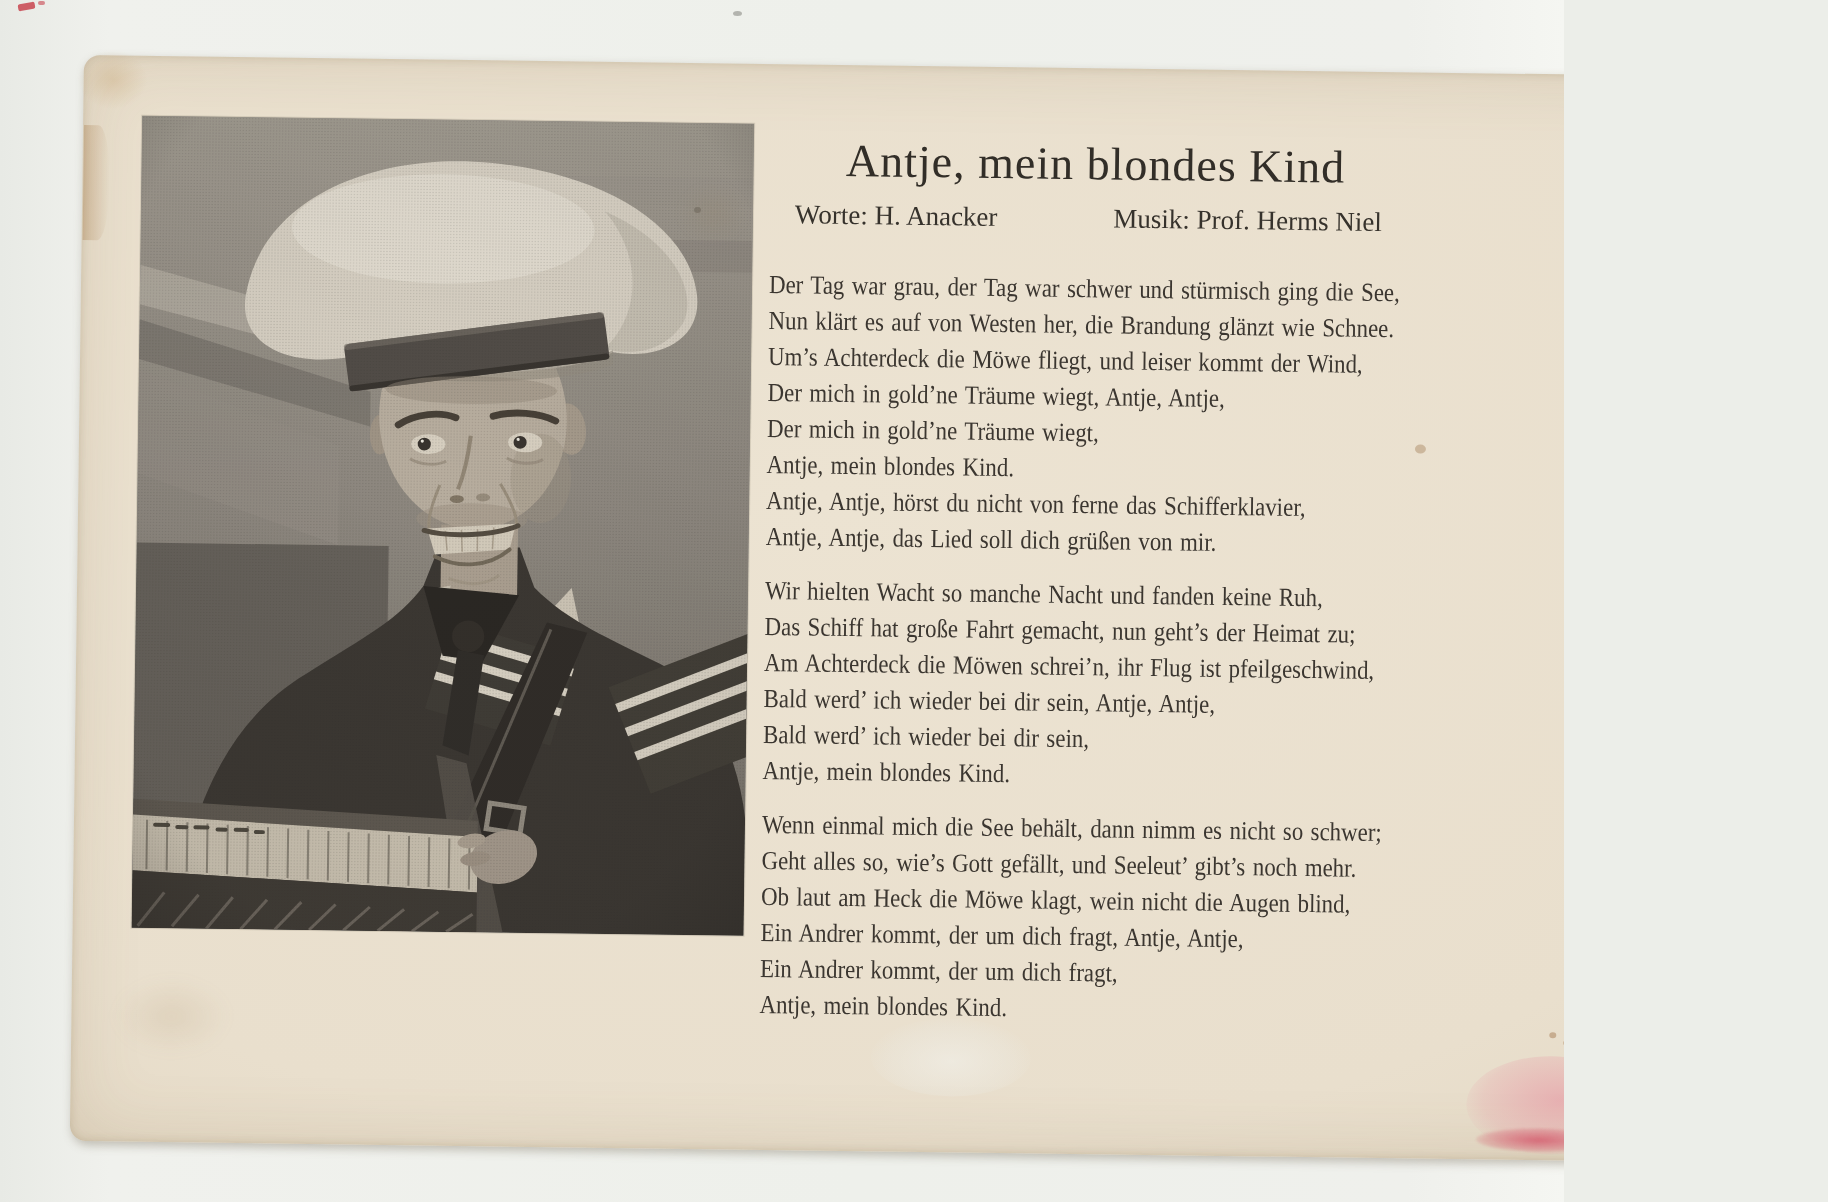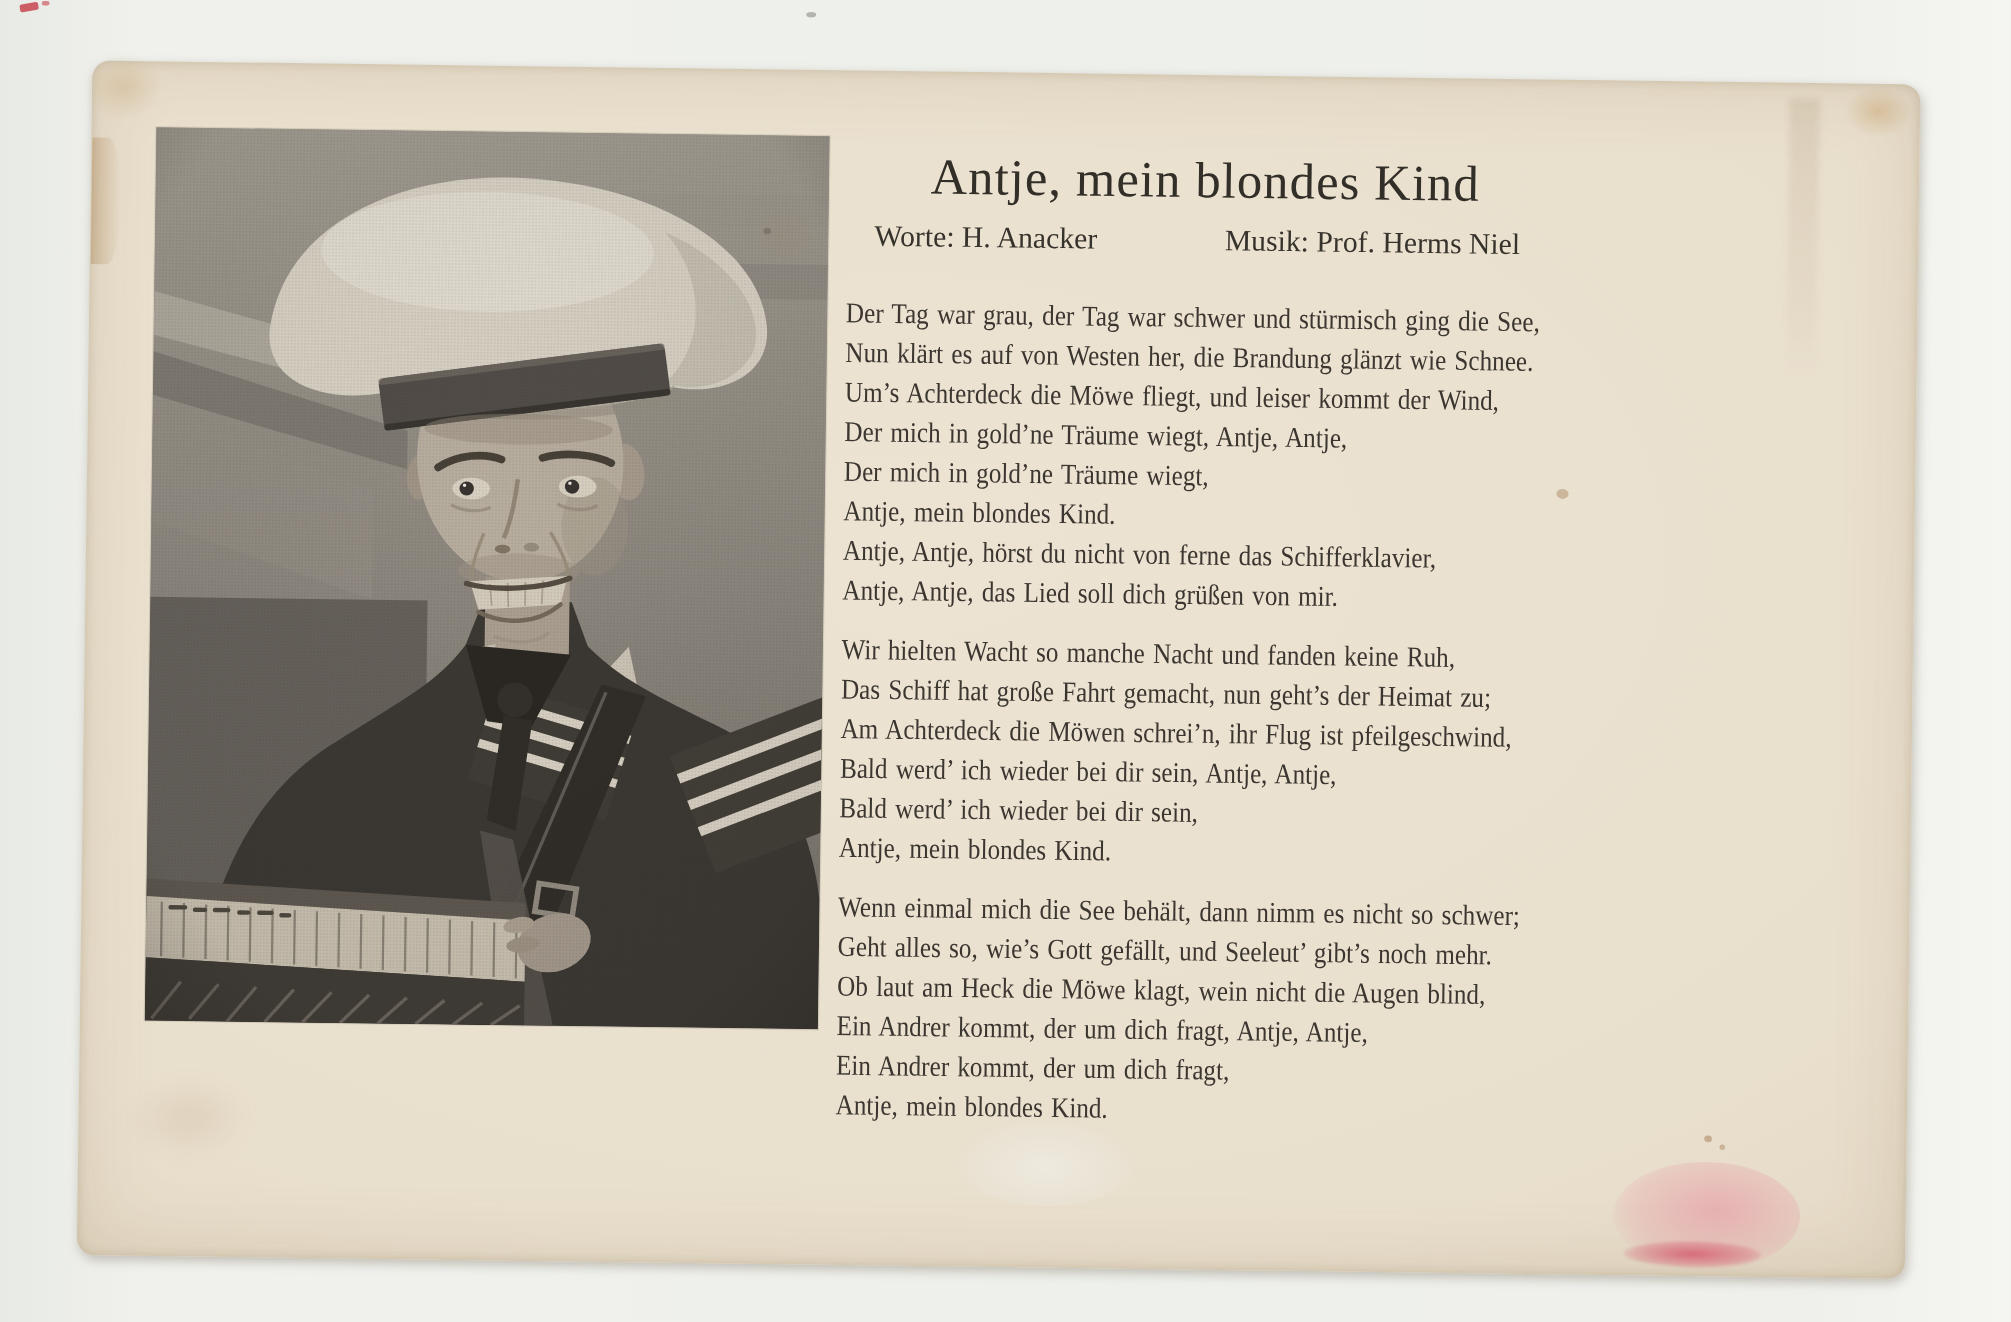--- a/index.html
+++ b/index.html
@@ -1,18 +1,18 @@
 <!DOCTYPE html>
 <html><head>
 <meta charset="utf-8">
 <title>Antje, mein blondes Kind</title>
 <style>
   html,body{margin:0;padding:0;background:#eceee9;}
   .scan{
-    position:relative;width:1828px;height:1202px;overflow:hidden;
+    position:relative;width:1564px;height:1202px;overflow:hidden;
     background:linear-gradient(90deg,#e8eae5 0,#f0f1ed 7%,#eef0eb 55%,#eff0ec 90%,#f5f6f2 100%);
     font-family:"Liberation Serif", serif;
   }
   .card{
     position:absolute;left:84px;top:55px;width:1662px;height:1086px;border-radius:16px;
     transform:rotate(.75deg);transform-origin:0 0;
     background:radial-gradient(120% 110% at 45% 40%, #ece3d2 0%, #e9dfcd 55%, #e1d5bf 82%, #d8cab0 98%);
     box-shadow:inset 0 0 70px rgba(125,100,60,.16), inset 0 0 10px rgba(120,95,55,.22), 2px 4px 10px rgba(105,95,75,.35);
   }
   .photo{

